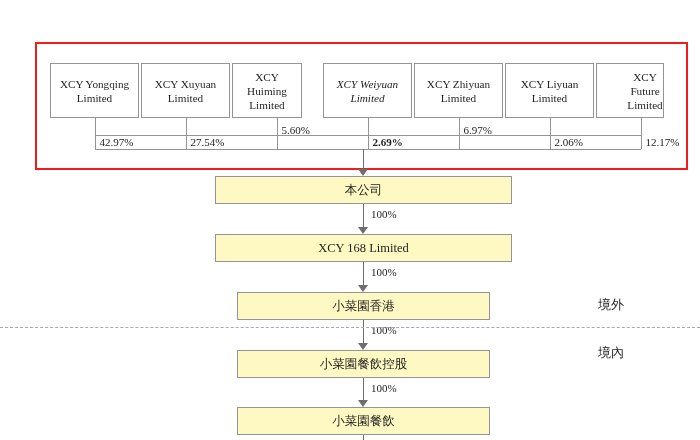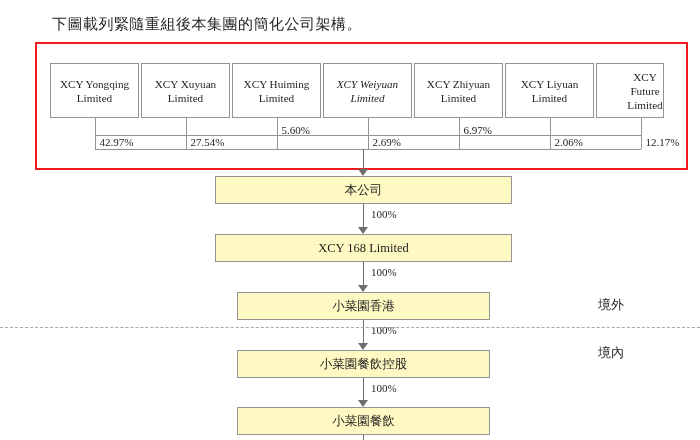--- a/index.html
+++ b/index.html
@@ -145,41 +145,40 @@
     font-size: 13px;
     color: #1e1e1e;
     white-space: nowrap;
   }
 </style>
 </head>
 <body>
 
 <div id="chart-root">
 
-  <div class="title">下圖載列緊隨重組後本集團的簡化公司架構。</div>
 
   <div class="red-frame"></div>
 
   <div id="shareholder-layer">
       <div class="sh-box" style="left: 50px; width: 89px;">XCY Yongqing Limited</div>
       <div class="rail-v" style="left: 94.5px; top: 118px; height: 17px;"></div>
       <div class="rail-v" style="left: 94.5px; top: 135px; height: 14px;"></div>
       <div class="pct-label" style="left: 99.5px; top: 136px;">42.97%</div>
       <div class="sh-box" style="left: 141px; width: 89px;">XCY Xuyuan Limited</div>
       <div class="rail-v" style="left: 185.5px; top: 118px; height: 17px;"></div>
       <div class="rail-v" style="left: 185.5px; top: 135px; height: 14px;"></div>
       <div class="pct-label" style="left: 190.5px; top: 136px;">27.54%</div>
-      <div class="sh-box" style="left: 232px; width: 89px;">XCY Huiming Limited</div>
+      <div class="sh-box" style="left: 232px; width: 70px;">XCY Huiming Limited</div>
       <div class="rail-v" style="left: 276.5px; top: 118px; height: 17px;"></div>
       <div class="rail-v" style="left: 276.5px; top: 135px; height: 14px;"></div>
       <div class="pct-label" style="left: 281.5px; top: 124px;">5.60%</div>
       <div class="sh-box" style="left: 323px; width: 89px; font-style: italic;">XCY Weiyuan Limited</div>
       <div class="rail-v" style="left: 367.5px; top: 118px; height: 17px;"></div>
       <div class="rail-v" style="left: 367.5px; top: 135px; height: 14px;"></div>
-      <div class="pct-label" style="left: 372.5px; top: 136px;">2.69%</div>
+      <div class="pct-label" style="left: 372.5px; top: 136px; font-weight: bold;">2.69%</div>
       <div class="sh-box" style="left: 414px; width: 89px;">XCY Zhiyuan Limited</div>
       <div class="rail-v" style="left: 458.5px; top: 118px; height: 17px;"></div>
       <div class="rail-v" style="left: 458.5px; top: 135px; height: 14px;"></div>
       <div class="pct-label" style="left: 463.5px; top: 124px;">6.97%</div>
       <div class="sh-box" style="left: 505px; width: 89px;">XCY Liyuan Limited</div>
       <div class="rail-v" style="left: 549.5px; top: 118px; height: 17px;"></div>
       <div class="rail-v" style="left: 549.5px; top: 135px; height: 14px;"></div>
       <div class="pct-label" style="left: 554.5px; top: 136px;">2.06%</div>
       <div class="sh-box" style="left: 596px; width: 68px; padding-left: 32px;">XCY Future Limited</div>
       <div class="rail-v" style="left: 640.5px; top: 118px; height: 17px;"></div>

